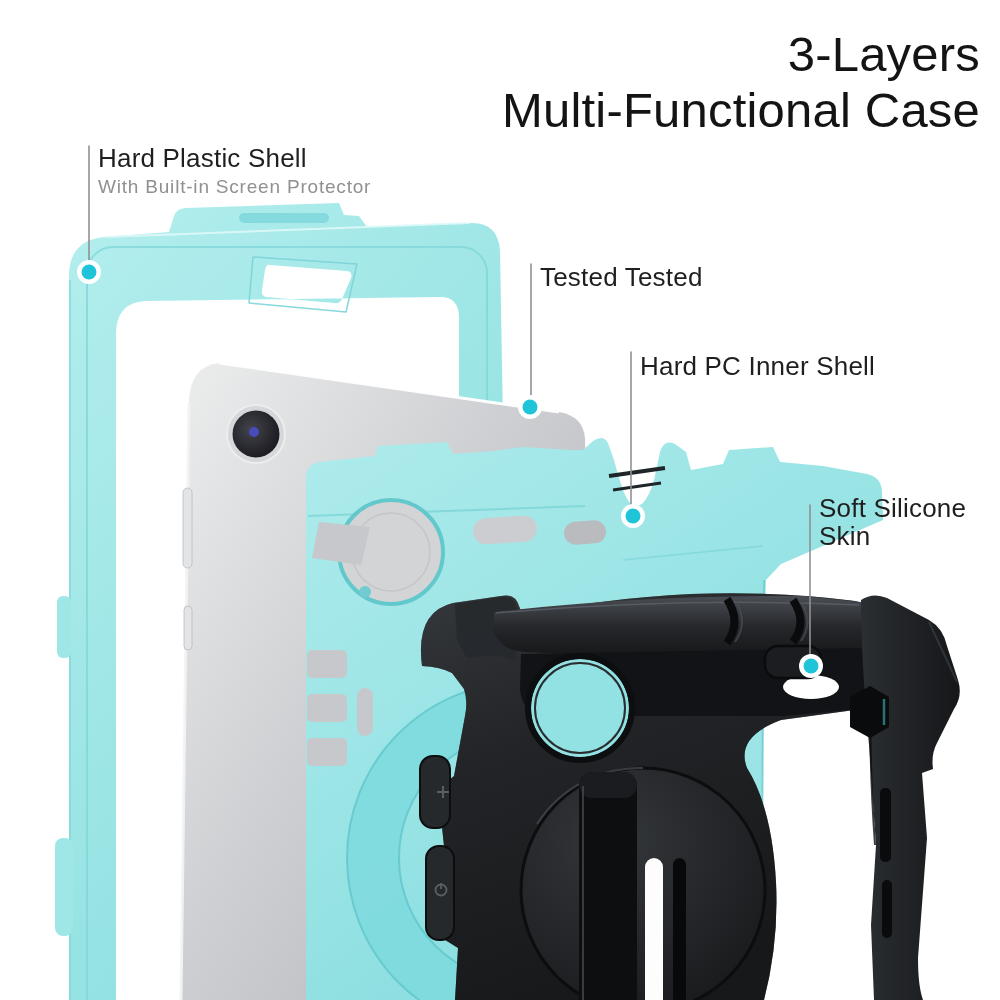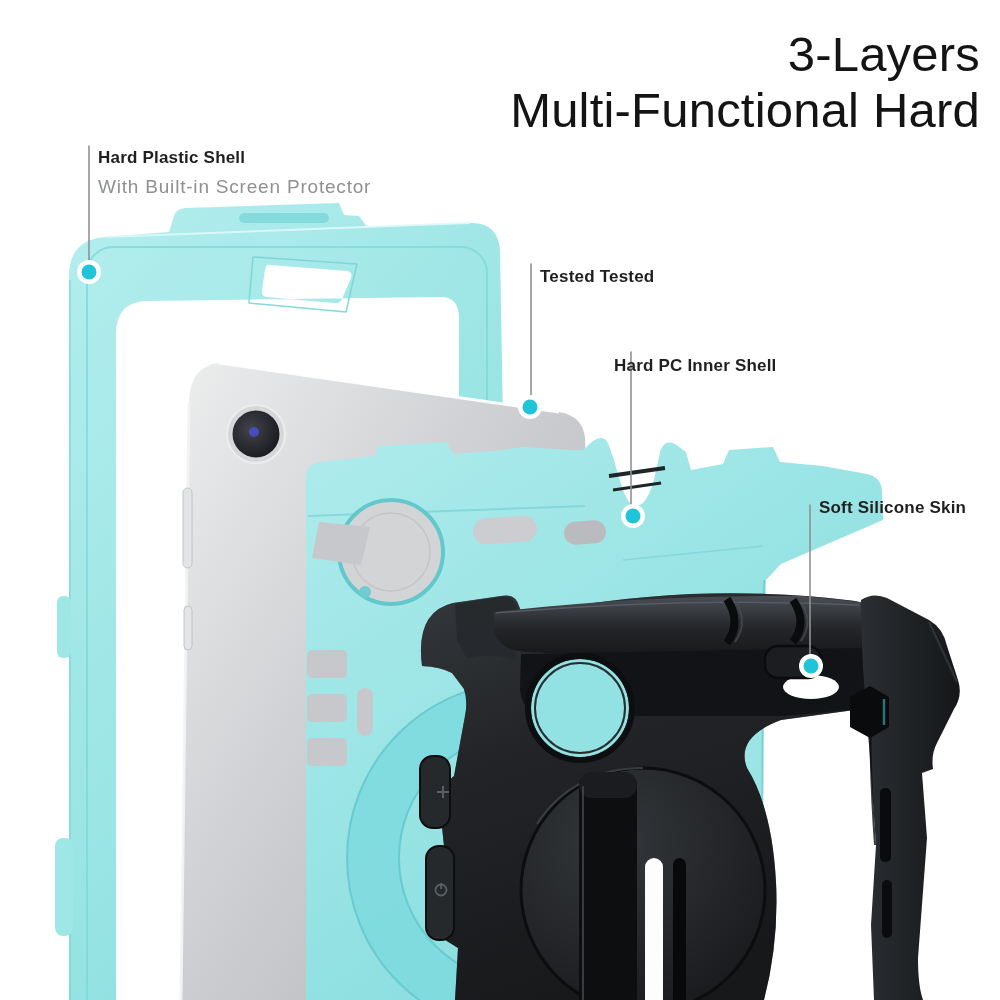--- a/index.html
+++ b/index.html
@@ -8,29 +8,29 @@
     font-family:"Liberation Sans","DejaVu Sans",sans-serif;
     margin-left:23px;
   }
   .stage svg{position:absolute;left:0;top:0;}
   .page-title{
     position:absolute;top:26px;right:43px;text-align:right;
     color:#141414;font-weight:300;font-size:49px;line-height:56px;letter-spacing:0.2px;
   }
   .callout{position:absolute;}
   .callout-heading{
-    color:#1f1f1f;font-weight:700;font-size:17px;line-height:28px;letter-spacing:0.2px;
+    color:#1f1f1f;font-weight:400;font-size:26px;line-height:28px;letter-spacing:0.2px;
   }
   .callout-sub{
     color:#8f9092;font-weight:400;font-size:19px;line-height:25px;letter-spacing:0.8px;
     white-space:pre-line;margin-top:2px;text-align:center;
   }
   #callout-1{left:75px;top:144px;}
   #callout-2{left:517px;top:263px;}
-  #callout-3{left:591px;top:352px;}
+  #callout-3{left:617px;top:352px;}
   #callout-4{left:796px;top:494px;}
 </style>
 </head>
 <body>
 
 <div class="stage">
 
 <svg width="1000" height="1000" viewBox="0 0 1000 1000">
   <defs>
     <linearGradient id="frameGrad" x1="0" y1="0" x2="0.6" y2="1">
@@ -207,21 +207,21 @@
     </g>
     <g>
       <circle cx="788" cy="666" r="12" fill="#ffffff"></circle>
           <circle cx="788" cy="666" r="7.5" fill="#1fc4d9"></circle>
     </g>
   </g>
 </svg>
 
   <div class="page-title">
     <div>3-Layers</div>
-    <div>Multi-Functional Hard</div>
+    <div>Multi-Functional Case</div>
   </div>
 
   <div class="callout" id="callout-1">
     <div class="callout-heading">Hard Plastic Shell</div>
     <div class="callout-sub">With Built-in Screen Protector</div>
   </div>
 
   <div class="callout" id="callout-2">
     <div class="callout-heading">Tested Tested</div>
   </div>

